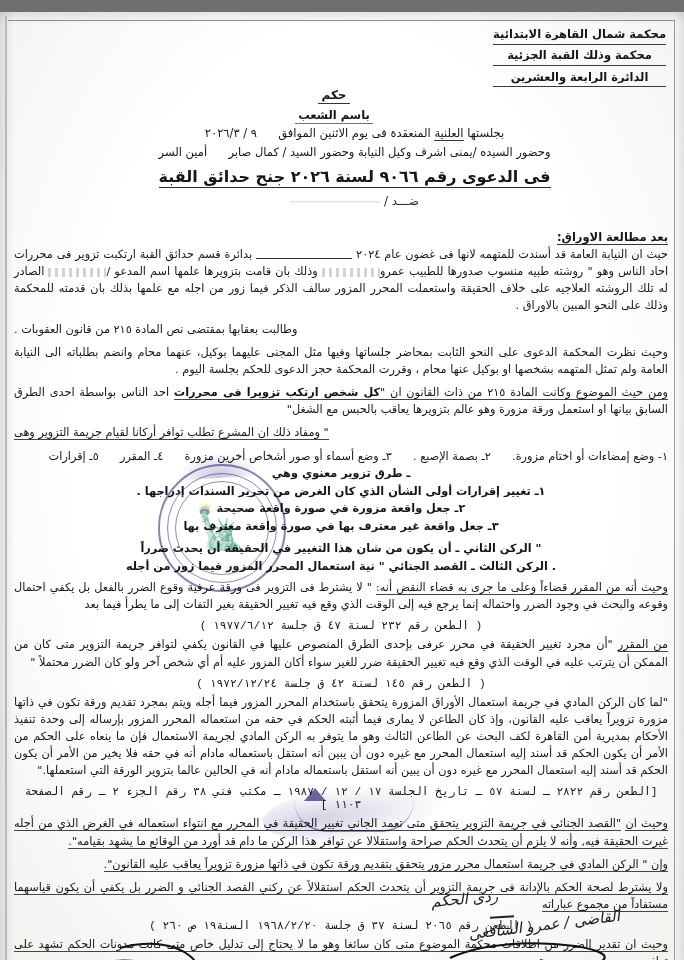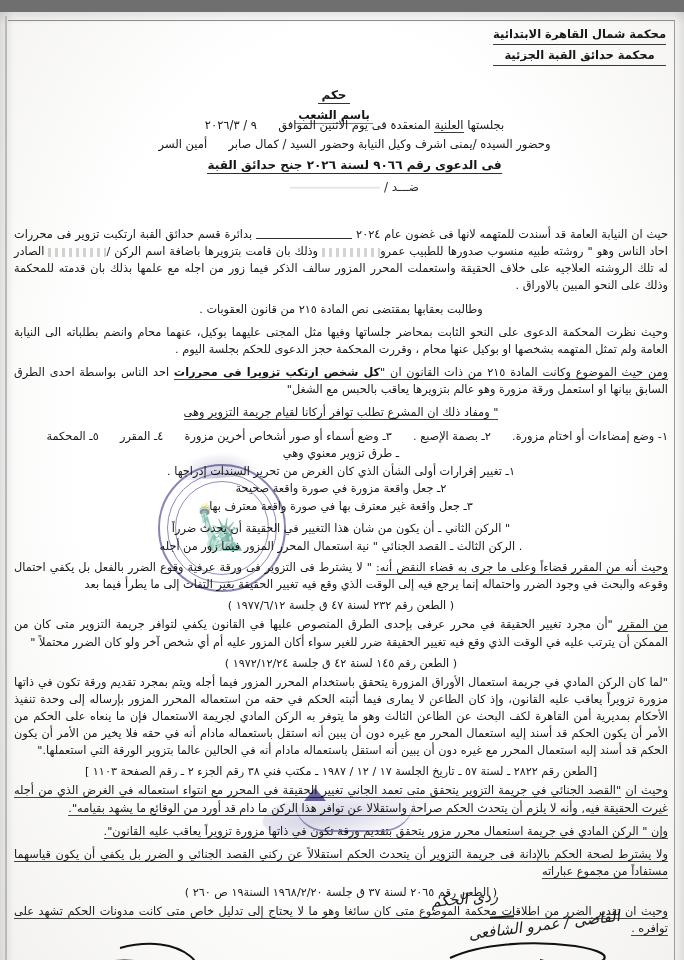--- a/index.html
+++ b/index.html
@@ -86,39 +86,39 @@
     font-size: 11.5px;
     font-weight: 700;
     border-bottom: 1px solid #737373;
     display: inline-block;
     line-height: 1.3;
     padding: 0 3px;
     margin-top: 2px;
   }
   .session-lines {
     position: absolute;
-    top: 104px;
+    top: 112px;
     left: 0; right: 0;
     text-align: center;
     font-size: 11.5px;
     line-height: 1.62;
     padding-left: 25px;
   }
   .session-lines .ul-part { border-bottom: 1px solid #3b3b3b; }
   .sl-presid { letter-spacing: .1px; }
   .sl-inner-sp { display: inline-block; width: 34px; }
   .sl-inner-sp-sm { display: inline-block; width: 14px; }
 
   .issued {
     font-size: 11.5px;
     text-align: center;
     margin-top: 1px;
   }
   .case-line {
-    font-size: 12px;
+    font-size: 16px;
     font-weight: 700;
     text-align: center;
     margin-top: 3px;
   }
   .case-line span.u {
     border-bottom: 1.1px solid #2e2e2e;
     padding-bottom: 1px;
   }
   .against-line {
     font-size: 12px;
@@ -151,21 +151,21 @@
     display: inline-block;
     margin-bottom: 1px;
   }
   p.para {
     margin: 0 0 6px 0;
     font-size: 11.3px;
     line-height: 1.52;
     text-align: justify;
     text-justify: inter-word;
   }
-  p.para.center { text-align: center; }
+  p.para.center { text-align: left; }
   p.para.tight { margin-bottom: 2px; }
   .u  { border-bottom: 1px solid #444; }
   .ub { border-bottom: 1px solid #444; font-weight: 700; }
   .dash-redact {
     display: inline-block;
     width: 96px;
     border-bottom: 1.4px solid #2f2f2f;
     height: 7px;
     vertical-align: middle;
     margin: 0 4px;
@@ -176,25 +176,26 @@
     height: 9px;
     vertical-align: middle;
     background: repeating-linear-gradient(90deg, rgba(110,110,110,.30) 0 3px, rgba(255,255,255,0) 3px 7px);
   }
   .list-line {
     font-size: 11.3px;
     line-height: 1.55;
     margin: 0;
     text-align: right;
   }
-  .list-line.ctr { text-align: center; }
+  .list-line.ctr { text-align: center; font-weight: bold; }
   .ref-line {
     font-size: 11.2px;
     text-align: center;
     margin: 1px 0 4px 0;
+    font-family: Liberation Mono, monospace;
   }
 
   
   .stamp {
     position: absolute;
     border-radius: 50%;
     border: 2px solid #3f3a86;
     opacity: .62;
     pointer-events: none;
     mix-blend-mode: multiply;
@@ -305,21 +306,22 @@
 
 <div class="page">
 
   <div class="paper-tint"></div>
   <div class="edge-line-top"></div>
   <div class="edge-line-right"></div>
   <div class="edge-line-left"></div>
 
   <div class="court-header">
     <span class="hl">محكمة شمال القاهرة الابتدائية</span>
-    <span class="hl">محكمة حدائق القبة الجزئية</span>
+    <span class="hl">محكمة وذلك القبة الجزئية</span>
+    <span class="hl">الدائرة الرابعة والعشرين</span>
   </div>
 
   <div class="title-block">
     <div><span class="t-hukm">حكم</span></div>
     <div><span class="t-basm">باسم الشعب</span></div>
   </div>
 
   <div class="session-lines">
     <div>
       <span>بجلستها</span>
@@ -338,25 +340,26 @@
       <span class="u">فى الدعوى رقم ٩٠٦٦ لسنة ٢٠٢٦  جنح حدائق القبة</span>
     </div>
     <div class="against-line">
       <span>ضـــد /</span>
       <span class="redact"></span>
     </div>
   </div>
 
   <div class="body-area">
 
+    <div><span class="label-after-review">بعد مطالعة الاوراق:</span></div>
 
     <p class="para">
       <span>حيث ان النيابة العامة قد أسندت للمتهمه لانها فى غضون عام ٢٠٢٤</span><span class="dash-redact"></span><span>بدائرة قسم حدائق القبة</span>
       <span>ارتكبت تزوير فى محررات احاد الناس وهو " روشته طبيه منسوب صدورها للطبيب عمرو</span><span class="small-redact"></span>
-      <span>وذلك بان قامت بتزويرها باضافة اسم الركن /</span><span class="small-redact"></span>
+      <span>وذلك بان قامت بتزويرها علمها اسم المدعو /</span><span class="small-redact"></span>
       <span>الصادر له تلك الروشته العلاجيه على خلاف الحقيقة واستعملت المحرر المزور سالف الذكر فيما زور من اجله مع علمها بذلك بان قدمته للمحكمة وذلك على النحو المبين بالاوراق .</span>
     </p>
     <p class="para center">وطالبت بعقابها بمقتضى نص المادة ٢١٥ من قانون العقوبات .</p>
 
     <p class="para">وحيث نظرت المحكمة الدعوى على النحو الثابت بمحاضر جلساتها وفيها مثل المجنى عليهما بوكيل، عنهما محام وانضم بطلباته الى النيابة العامة ولم تمثل المتهمه بشخصها او بوكيل عنها محام ، وقررت المحكمة حجز الدعوى للحكم بجلسة اليوم .</p>
 
     <p class="para">
       <span class="u">ومن حيث الموضوع وكانت المادة ٢١٥ من ذات القانون ان "</span><span class="ub">كل شخص ارتكب تزويرا فى محررات</span>
       <span>احد الناس بواسطة احدى الطرق السابق بيانها او استعمل ورقة مزورة وهو عالم بتزويرها يعاقب بالحبس مع الشغل"</span>
     </p>
@@ -368,21 +371,21 @@
 
     <p class="list-line">
       <span>١- وضع إمضاءات أو اختام مزورة.</span>
       <span class="sl-inner-sp-sm"></span>
       <span>٢ـ بصمة الإصبع .</span>
       <span class="sl-inner-sp-sm"></span>
       <span>٣ـ وضع أسماء أو صور أشخاص أخرين مزورة</span>
       <span class="sl-inner-sp-sm"></span>
       <span>٤ـ المقرر</span>
       <span class="sl-inner-sp-sm"></span>
-      <span>٥ـ المحكمة</span>
+      <span>٥ـ إقرارات</span>
     </p>
 
     <p class="list-line ctr">ـ طرق تزوير معنوي وهي</p>
     <p class="list-line ctr">١ـ تغيير إقرارات أولى الشأن الذي كان الغرض من تحرير السندات إدراجها .</p>
     <p class="list-line ctr">٢ـ جعل واقعة مزورة في صورة واقعة صحيحة</p>
     <p class="list-line ctr">٣ـ جعل واقعة غير معترف بها في صورة واقعة معترف بها</p>
 
     <p class="list-line ctr" style="margin-top:5px">" الركن الثاني ـ أن يكون من شان هذا التغيير في الحقيقة أن يحدث ضرراً</p>
     <p class="list-line ctr">. الركن الثالث ـ القصد الجنائي " نية استعمال المحرر المزور فيما زور من أجله</p>
 

